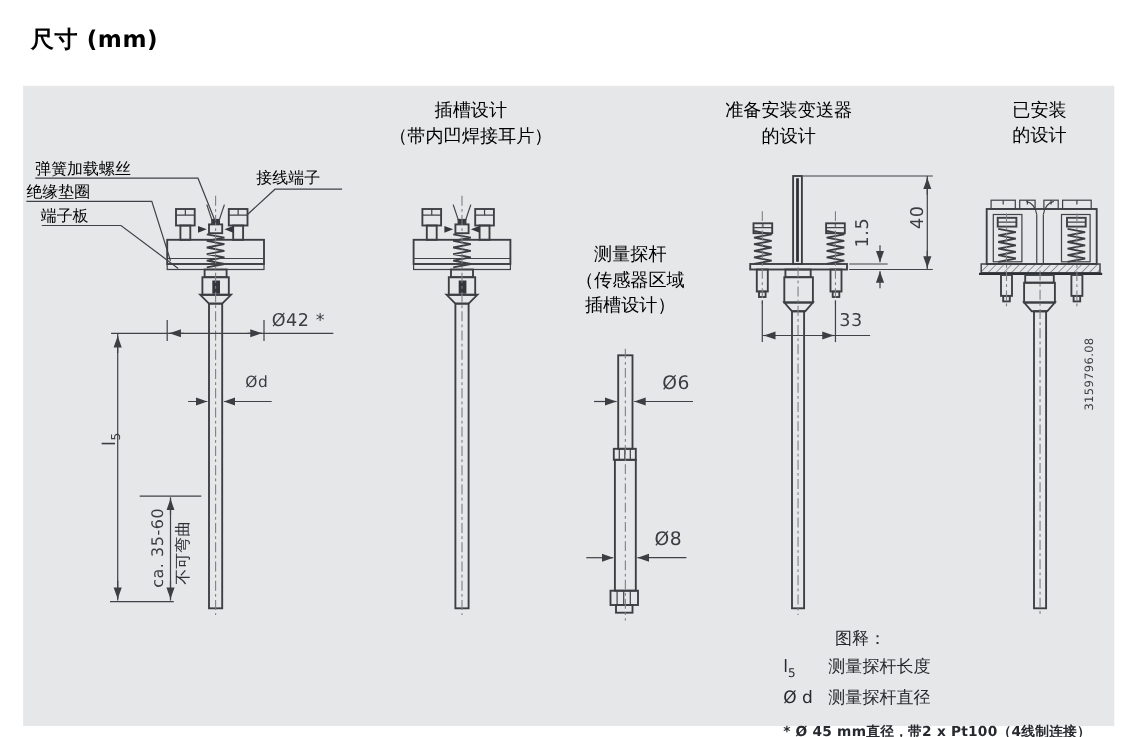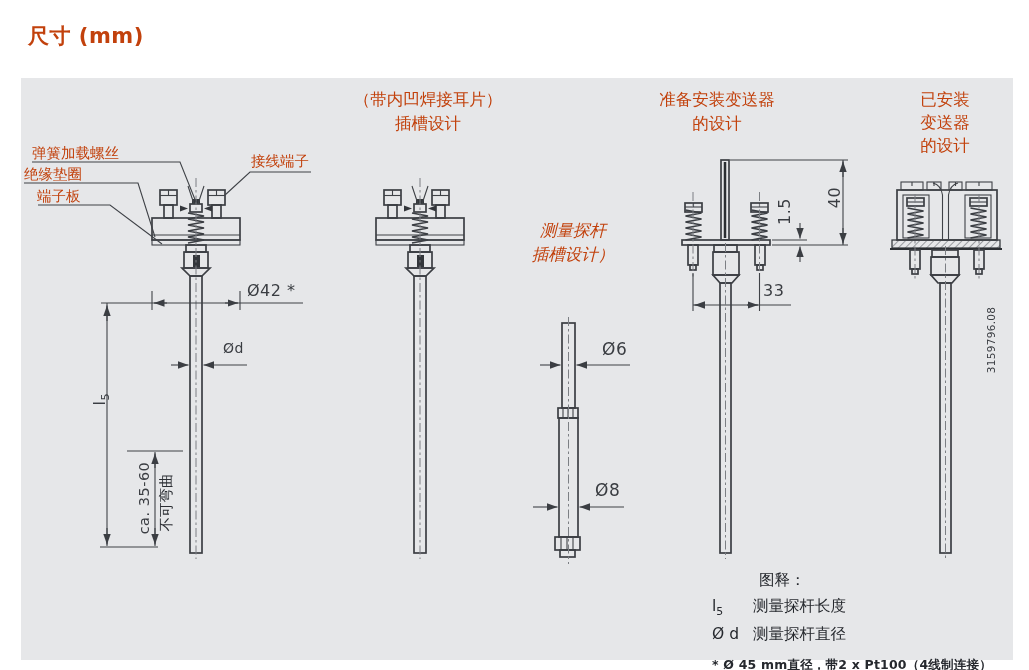--- a/index.html
+++ b/index.html
@@ -6,21 +6,21 @@
   body{width:1029px;height:670px;position:relative;font-family:"DejaVu Sans",sans-serif;overflow:hidden;}
   .page-title{position:absolute;left:28px;top:22px;font-size:21px;font-weight:bold;color:#151515;letter-spacing:0.5px;}
   .panel{position:absolute;left:21px;top:78px;width:992px;height:582px;background:#e6e7e9;}
   .panel > svg{position:absolute;left:0;top:0;}
   
   .p{stroke:#3b3e43;fill:none;stroke-width:1.7px;}
   .t{stroke:#3f4247;fill:none;stroke-width:1.1px;}
   .cl{stroke:#7c7f84;fill:none;stroke-width:1px;stroke-dasharray:9 3 2.5 3;}
   .dk{fill:#33363b;stroke:none;}
   
-  .txt{position:absolute;color:#c2410c;white-space:nowrap;}
+  .txt{position:absolute;color:#000000;white-space:nowrap;}
   .lbl{font-size:14.5px;}
   .ttl{font-size:16.5px;line-height:24px;text-align:center;white-space:nowrap;}
   .dim{font-size:16px;color:#3a3d42;letter-spacing:0.5px;}
   .rot{transform:rotate(-90deg);transform-origin:center;text-align:center;}
   sub{font-size:70%;}
   .legend{position:absolute;left:691px;top:492px;color:#26292e;}
   .lg-head{font-size:15.5px;margin-bottom:4px;margin-left:47px;}
   .lg-row{font-size:15.5px;line-height:22px;display:flex;}
   .lg-sym{width:41px;flex:0 0 41px;}
   .lg-foot{font-size:12.5px;font-weight:600;margin-top:6px;letter-spacing:0.2px;}
@@ -188,51 +188,51 @@
       <rect class="p" x="910" y="179" width="28" height="18"></rect>
       <path class="p" d="M910,197 L938,197 L931,205 L917,205 Z"></path>
       <rect class="p" x="919" y="205" width="11" height="270"></rect>
       <line class="cl" x1="924.5" y1="168" x2="924.5" y2="481"></line>
     </g>
   </svg>
 
   <div class="txt lbl" style="left:11px;top:66px;">弹簧加载螺丝</div>
   <div class="txt lbl" style="left:3px;top:87px;">绝缘垫圈</div>
   <div class="txt lbl" style="left:16px;top:109px;">端子板</div>
-  <div class="txt lbl" style="left:230px;top:74px;">接线端子</div>
+  <div class="txt lbl" style="left:212px;top:74px;">接线端子</div>
 
   <div class="txt dim" style="left:226px;top:203px;">Ø42 *</div>
   <div class="txt dim" style="left:202px;top:262px;font-size:14px;">Ød</div>
   <div class="txt dim rot" style="left:67px;top:310px;width:26px;"><span>l</span><sub>5</sub></div>
   <div class="txt dim rot" style="left:84px;top:412px;width:78px;font-size:14.5px;">ca. 35-60</div>
   <div class="txt rot" style="left:112px;top:415px;width:66px;font-size:14.5px;color:#2b2e33;">不可弯曲</div>
 
   <div class="txt ttl" style="left:297px;top:10px;width:220px;">
+    <div>插槽设计</div>
     <div>（带内凹焊接耳片）</div>
-    <div>插槽设计</div>
-  </div>
-
-  <div class="txt ttl" style="left:472px;top:141px;width:160px;line-height:23.5px;font-style:italic;">
+  </div>
+
+  <div class="txt ttl" style="left:472px;top:141px;width:160px;line-height:23.5px;">
     <div>测量探杆</div>
+    <div>（传感器区域</div>
     <div>插槽设计）</div>
   </div>
   <div class="txt dim" style="left:581px;top:261px;font-size:17px;">Ø6</div>
   <div class="txt dim" style="left:574px;top:402px;font-size:17px;">Ø8</div>
 
   <div class="txt ttl" style="left:586px;top:10px;width:220px;">
     <div>准备安装变送器</div>
     <div>的设计</div>
   </div>
   <div class="txt dim rot" style="left:745px;top:124px;width:36px;">1.5</div>
   <div class="txt dim rot" style="left:797px;top:110px;width:32px;">40</div>
   <div class="txt dim" style="left:742px;top:203px;text-align:right;">33</div>
 
   <div class="txt ttl" style="left:864px;top:10px;width:120px;line-height:23px;">
     <div>已安装</div>
-    <div>变送器</div>
     <div>的设计</div>
   </div>
 
   <div class="txt code rot" style="left:930px;top:256px;width:80px;">3159796.08</div>
 
   <div class="legend">
     <div class="lg-head">图释：</div>
     <div class="lg-row">
       <span class="lg-sym"><span>l</span><sub>5</sub></span>
       <span>测量探杆长度</span>

